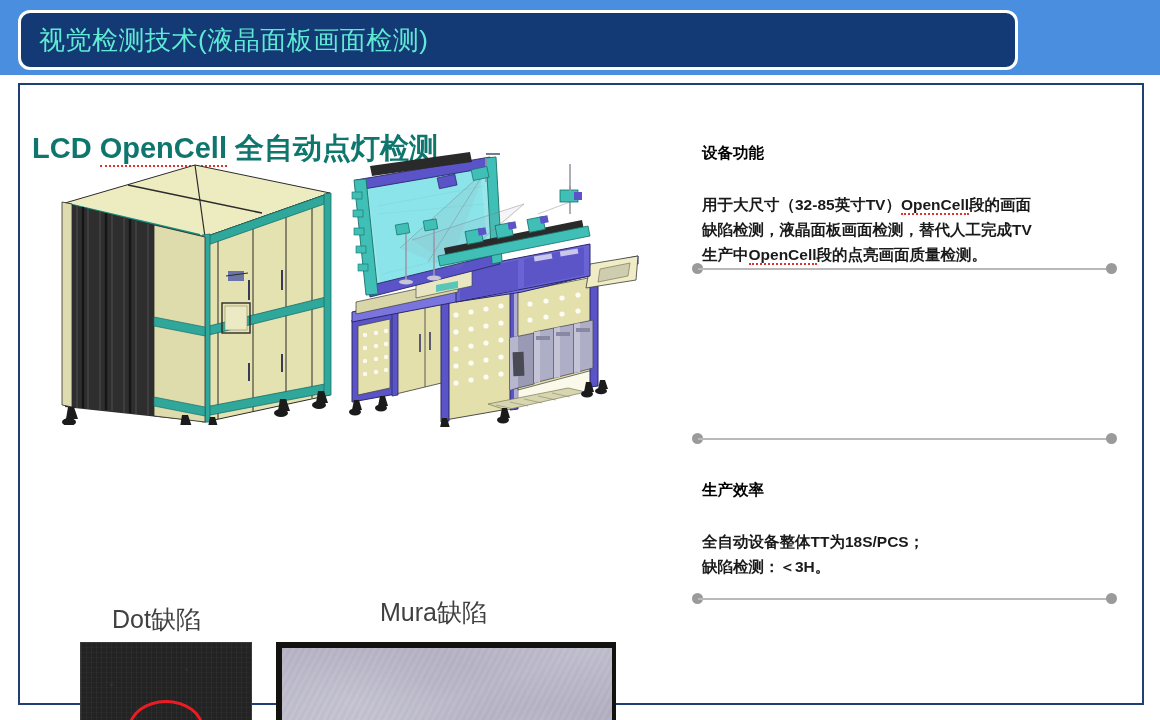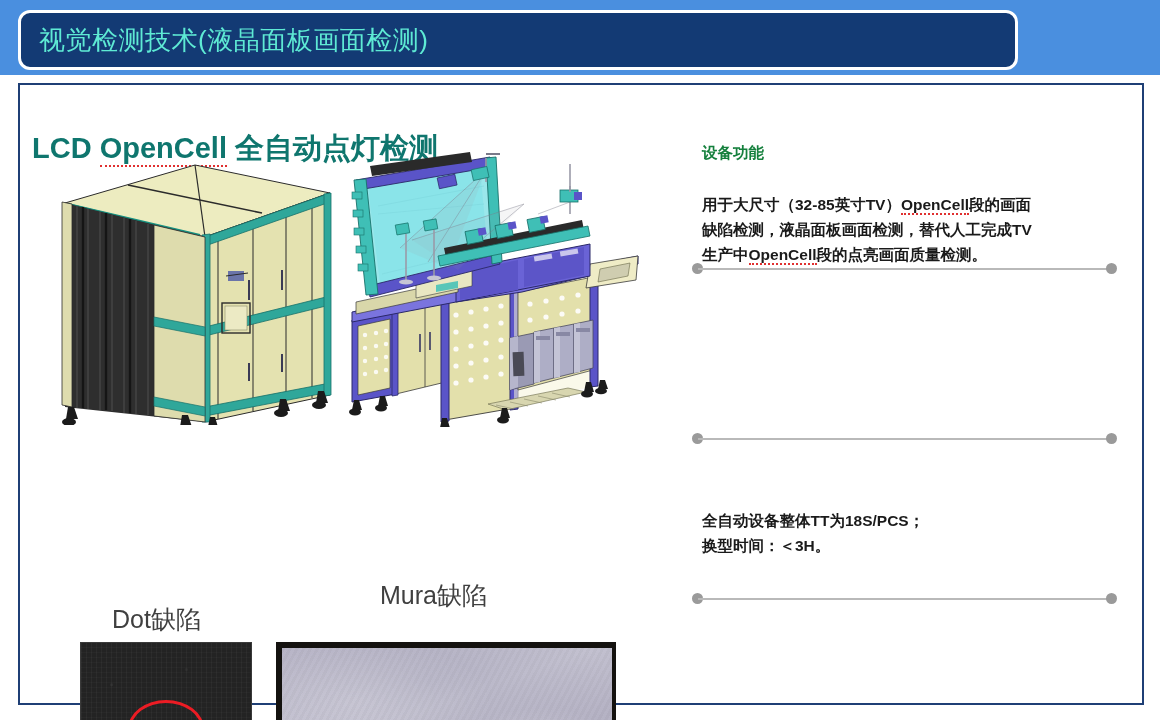--- a/index.html
+++ b/index.html
@@ -60,21 +60,21 @@
   .m2 { left: 318px; top: 12px; width: 305px; height: 275px; }
 
   
   .caption {
     position: absolute;
     color: #404040;
     font-size: 25px;
     white-space: nowrap;
   }
   .cap-dot  { left: 92px;  top: 463px; }
-  .cap-mura { left: 360px; top: 439px; }
+  .cap-mura { left: 360px; top: 456px; }
 
   .sample { position: absolute; overflow: hidden; }
 
   .dot-sample {
     left: 60px; top: 502px; width: 172px; height: 192px;
     background:
       repeating-linear-gradient(90deg, rgba(255,255,255,.035) 0 1px, rgba(0,0,0,0) 1px 5px),
       repeating-linear-gradient(0deg, rgba(255,255,255,.025) 0 1px, rgba(0,0,0,0) 1px 5px),
       #232323;
     border: 1px solid #3a3a3a;
@@ -114,21 +114,21 @@
   }
 
   
   .right-col { position: absolute; left: 658px; top: 50px; width: 455px; height: 560px; }
   .block { position: absolute; left: 0; width: 440px; }
   .blk-1 { top: 8px; }
   .blk-2 { top: 180px; }
   .blk-3 { top: 345px; }
 
   .blk-head {
-    color: #15803d; font-size: 15.5px; font-weight: bold;
+    color: #000000; font-size: 15.5px; font-weight: bold;
     margin-left: 24px; margin-bottom: 7px;
   }
   .blk-body {
     color: #1a1a1a; font-size: 15.5px; font-weight: bold;
     line-height: 1.62; margin-left: 24px; max-width: 400px; margin-top: 28px;
   }
   .blk-body .u { border-bottom: 2px dotted #e03030; }
 
   .divider { position: absolute; left: 14px; width: 425px; height: 12px; }
   .divider .line {
@@ -464,23 +464,24 @@
         <span class="dot-r"></span>
       </div>
 
       <div class="divider div-2">
         <span class="dot-l"></span>
         <span class="line"></span>
         <span class="dot-r"></span>
       </div>
 
       <div class="block blk-3">
+        <div class="blk-head">生产效率</div>
         <div class="blk-body">
           <span>全自动设备整体TT为18S/PCS；</span><br>
-          <span>换型时间：＜3H。</span>
+          <span>缺陷检测：＜3H。</span>
         </div>
       </div>
       <div class="divider div-3">
         <span class="dot-l"></span>
         <span class="line"></span>
         <span class="dot-r"></span>
       </div>
 
     </div>
   </div>

